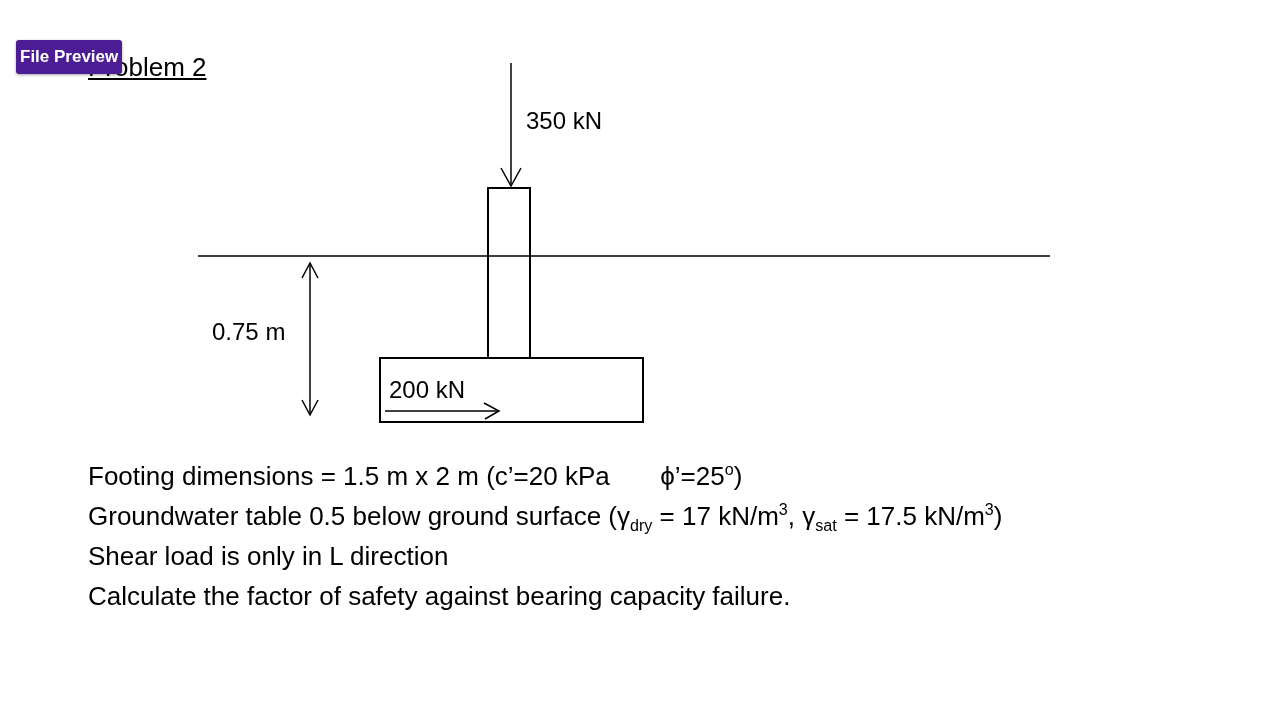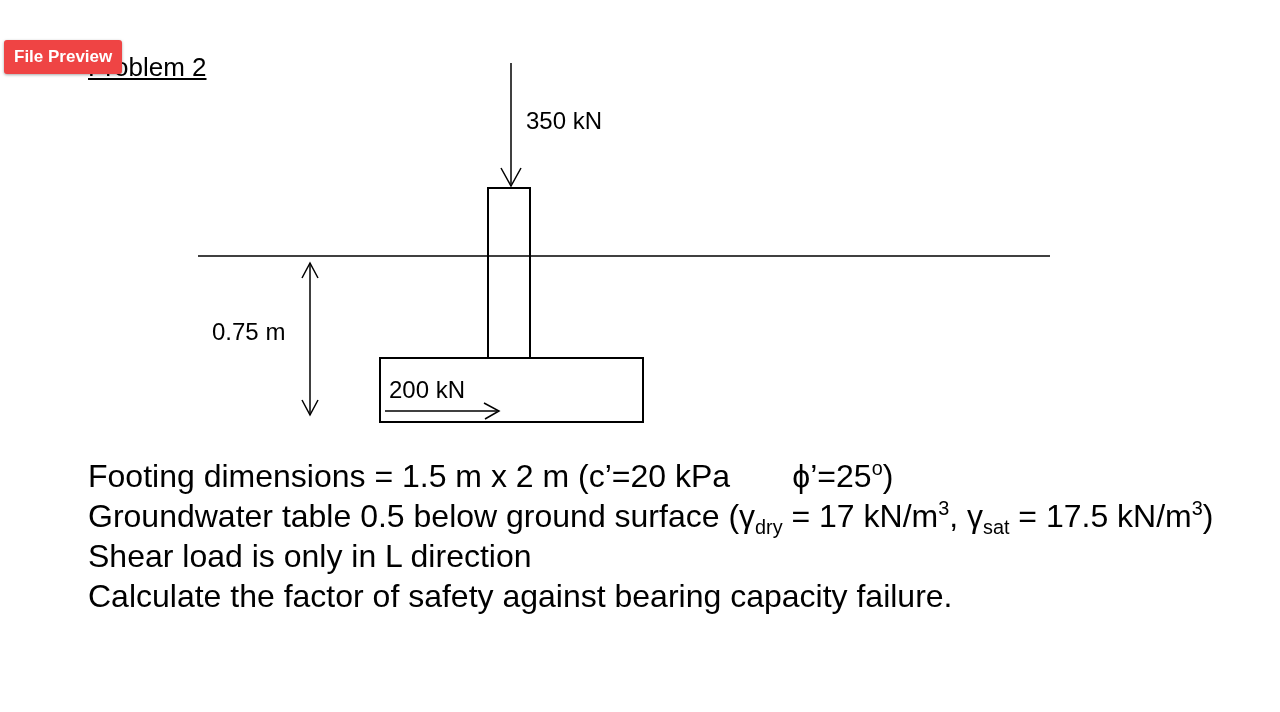--- a/index.html
+++ b/index.html
@@ -33,37 +33,37 @@
     left: 88px;
     top: 52px;
     margin: 0;
     font-size: 26px;
     font-weight: 400;
     text-decoration: underline;
     z-index: 1;
   }
   .tooltip {
     position: absolute;
-    left: 4px;
+    left: 16px;
     top: 40px;
-    background: #ef4444;
+    background: #4c1d95;
     color: #ffffff;
     font-size: 17px;
     font-weight: bold;
-    padding: 7px 10px;
+    padding: 7px 4px;
     border-radius: 3px;
     box-shadow: 0 1px 3px rgba(0,0,0,0.35);
     z-index: 10;
   }
   .problem-text {
     position: absolute;
     left: 88px;
     top: 456px;
     width: 1140px;
-    font-size: 32px;
+    font-size: 26px;
     line-height: 40px;
     white-space: pre-wrap;
     z-index: 1;
   }
   .problem-text sub, .problem-text sup {
     font-size: 0.62em;
     line-height: 0;
   }
 </style>
 </head>

